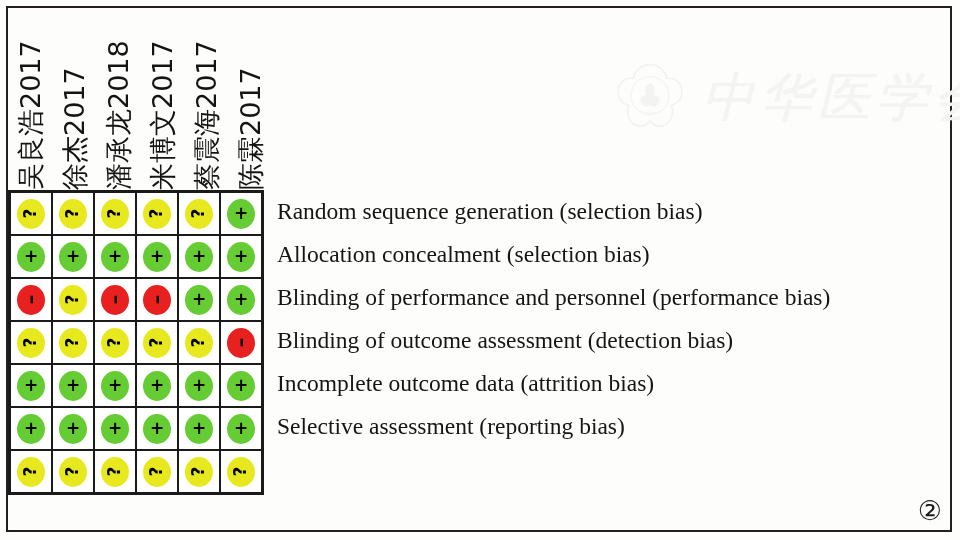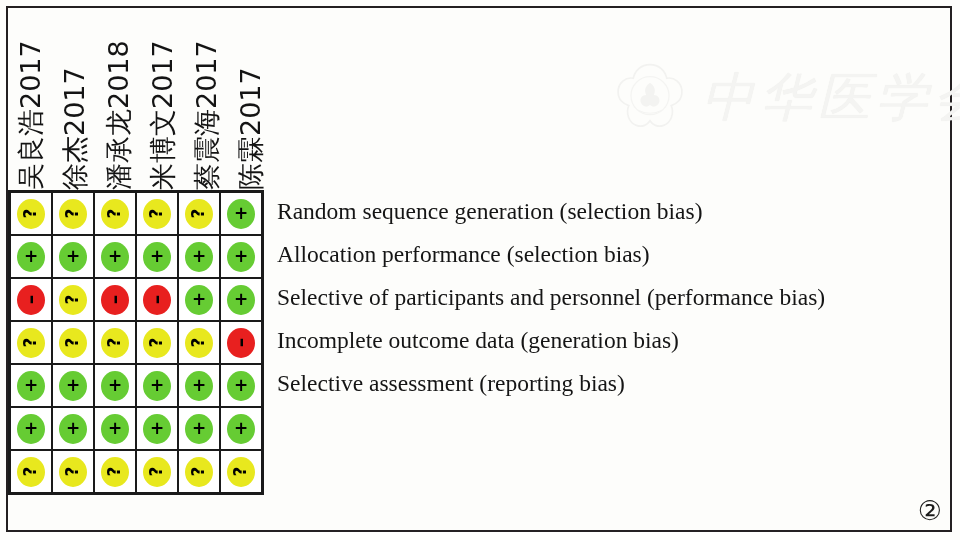--- a/index.html
+++ b/index.html
@@ -418,21 +418,22 @@
         <div class="grid-cell">
           <div class="judgement unclear">
             <span class="glyph">?</span>
           </div>
         </div>
       </div>
     </div>
 
   <div id="row-labels">
       <div class="row-label">Random sequence generation (selection bias)</div>
-      <div class="row-label">Allocation performance (selection bias)</div>
-      <div class="row-label">Selective of participants and personnel (performance bias)</div>
-      <div class="row-label">Incomplete outcome data (generation bias)</div>
+      <div class="row-label">Allocation concealment (selection bias)</div>
+      <div class="row-label">Blinding of performance and personnel (performance bias)</div>
+      <div class="row-label">Blinding of outcome assessment (detection bias)</div>
+      <div class="row-label">Incomplete outcome data (attrition bias)</div>
       <div class="row-label">Selective assessment (reporting bias)</div>
     </div>
 
   <div id="panel-marker">②</div>
 
 </div>
 
 </body></html>

